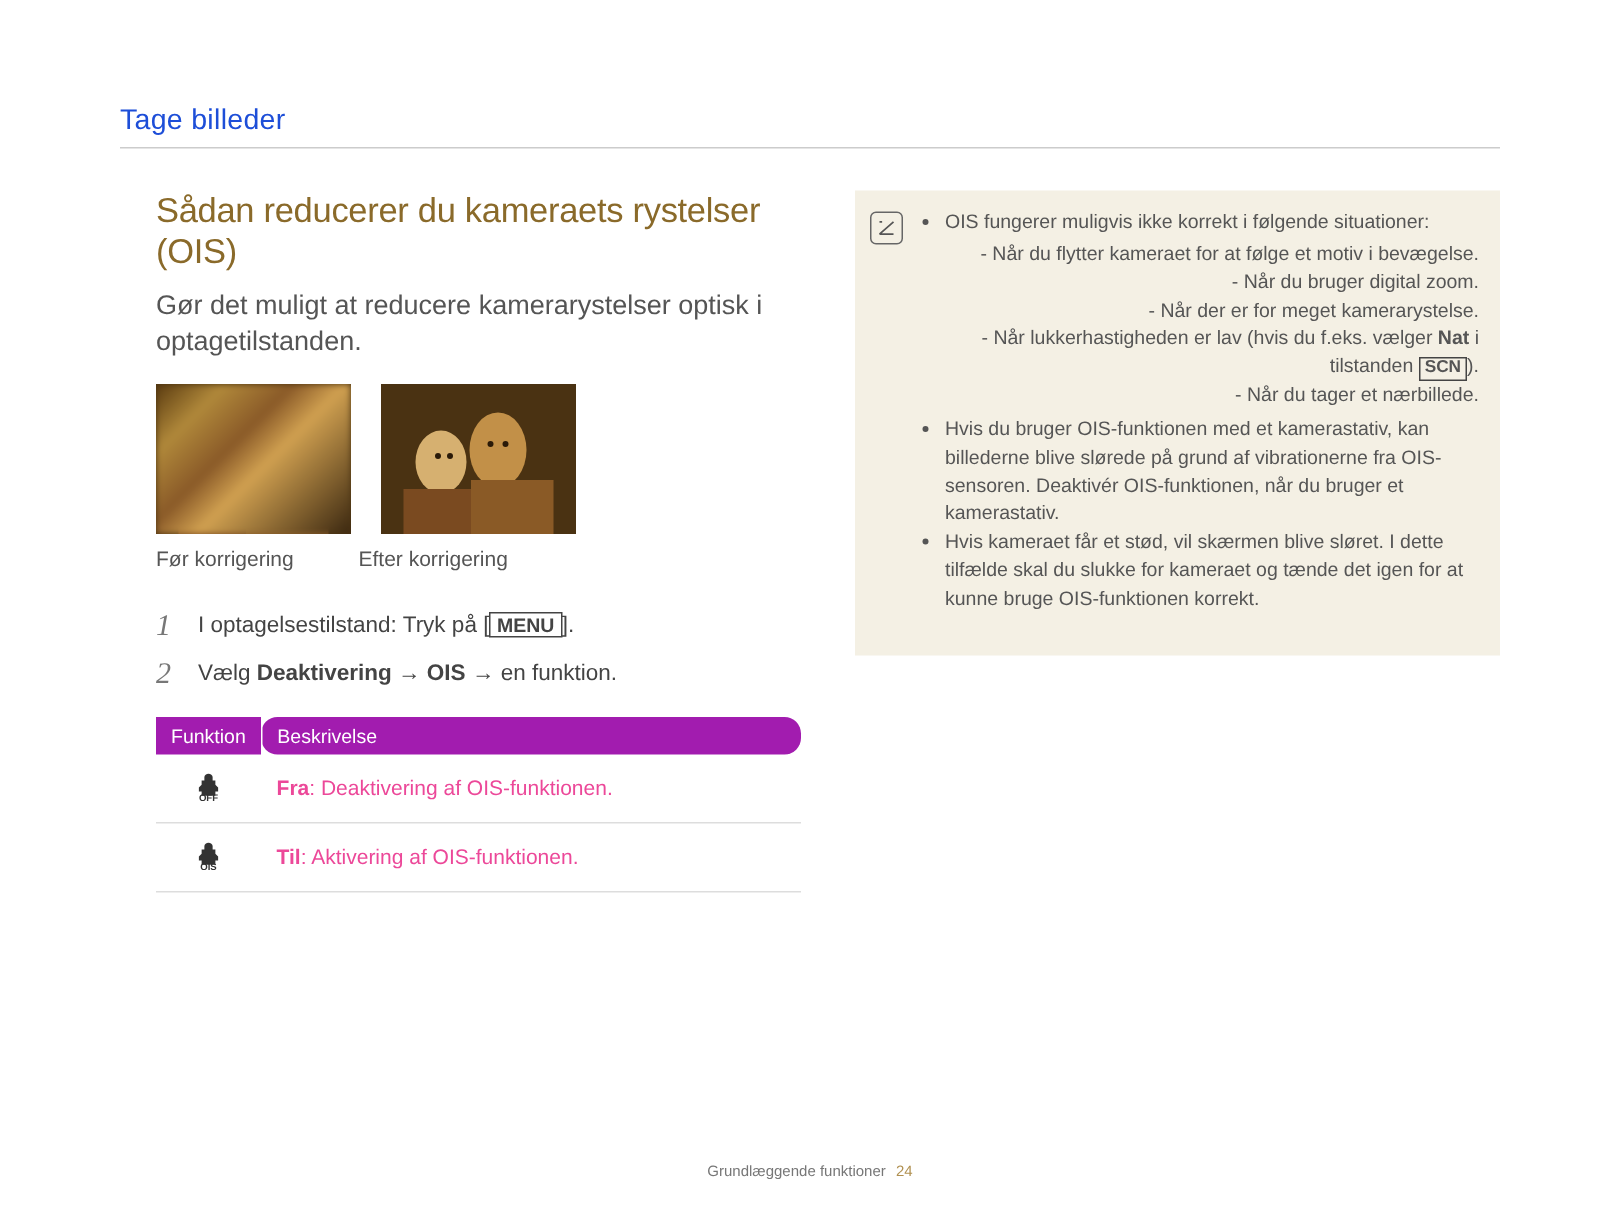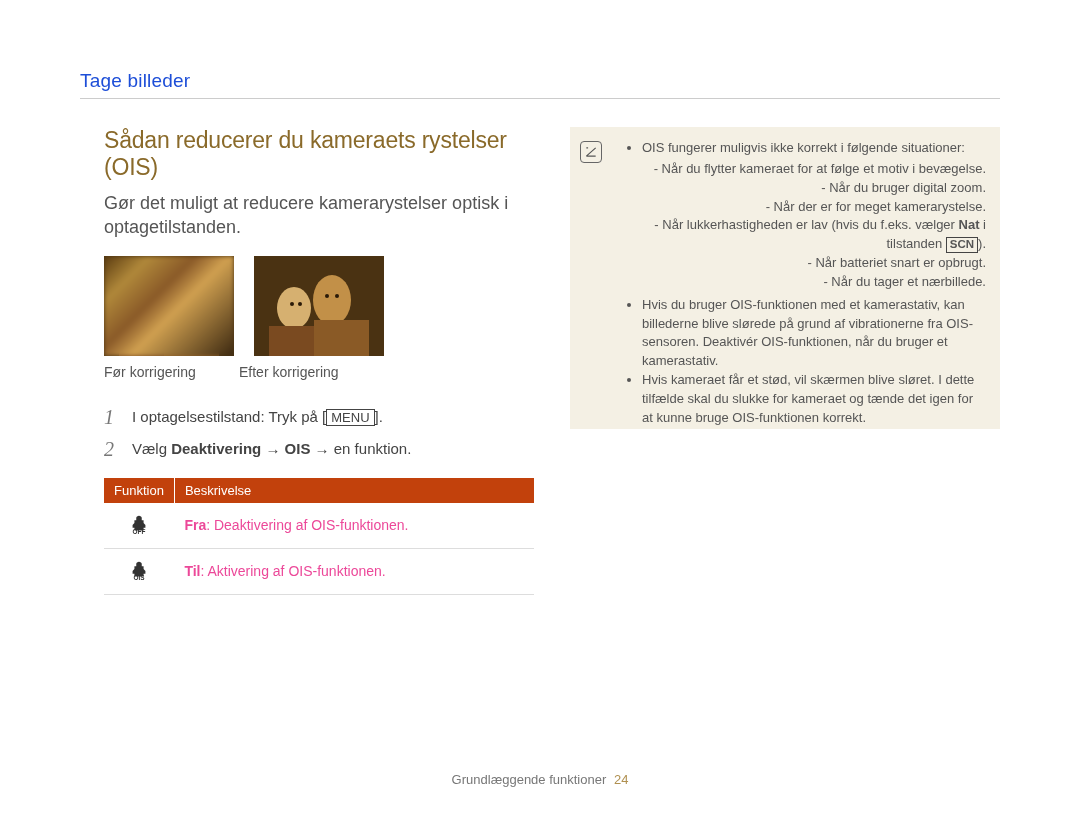--- a/index.html
+++ b/index.html
@@ -81,60 +81,60 @@
     color: #777;
     width: 16px;
     flex-shrink: 0;
     line-height: 1.1;
   }
   .step .txt { color: #444; font-size: 15px; }
   .menu-box {
     display:inline-block;
     border:1px solid #444;
     padding: 0 4px;
-    font-weight: normal;
+    font-weight: bold;
     font-size: 13px;
     line-height: 1.2;
     vertical-align: baseline;
   }
   .bold { font-weight: bold; }
   table.fn {
     width: 100%;
     border-collapse: collapse;
     font-size: 14px;
   }
   table.fn th {
-    background: #c2410c;
+    background: #a21caf;
     color: #fff;
     font-weight: 400;
     text-align: left;
     padding: 5px 10px;
     border-right: 1px solid #fff;
     font-size: 13px;
   }
-  table.fn th:last-child { border-right: none; }
+  table.fn th:last-child { border-right: none; border-radius: 11px; }
   table.fn td {
     padding: 10px 10px;
     border-bottom: 1px solid #ddd;
     color: #ec4899;
     vertical-align: middle;
   }
   table.fn td.iconcell { width: 46px; text-align: center; }
   .ois-icon {
     display:inline-block;
     width: 22px; height: 22px;
   }
   .note-box {
     display: flex;
     background: #f4f0e4;
-    padding: 12px 14px 1px 10px;
+    padding: 12px 14px 28px 10px;
     font-size: 13px;
     color: #555;
     line-height: 1.45;
-    gap: 22px;
+    gap: 10px;
   }
   .note-badge {
     width: 22px; height: 22px;
     border: 1.5px solid #666;
     border-radius: 4px;
     display:flex; align-items:center; justify-content:center;
     flex-shrink:0;
     margin-top: 2px;
   }
   .note-badge svg { width:14px; height:14px; }
@@ -147,21 +147,21 @@
     padding: 0 3px;
     font-weight: bold;
     font-size: 11.5px;
     line-height: 1.2;
   }
   .footer {
     position: absolute;
     bottom: 28px;
     left: 0; right: 0;
     text-align: center;
-    font-size: 13px;
+    font-size: 10px;
     color: #777;
   }
   .footer .pg { color: #b09050; margin-left: 4px; }
 </style>
 </head>
 <body>
 
 <div class="section-title">Tage billeder</div>
 
 <div class="cols">
@@ -254,21 +254,20 @@
       <ul>
         <li>
           <span>OIS fungerer muligvis ikke korrekt i følgende situationer:</span>
           <ul>
             <li>Når du flytter kameraet for at følge et motiv i bevægelse.</li>
             <li>Når du bruger digital zoom.</li>
             <li>Når der er for meget kamerarystelse.</li>
             <li>
               <span>Når lukkerhastigheden er lav (hvis du f.eks. vælger </span><span class="bold">Nat</span><span> i tilstanden </span><span class="scn-box">SCN</span><span>).</span>
             </li>
-            <li>Når batteriet snart er opbrugt.</li>
             <li>Når du tager et nærbillede.</li>
           </ul>
         </li>
         <li>Hvis du bruger OIS-funktionen med et kamerastativ, kan billederne blive slørede på grund af vibrationerne fra OIS-sensoren. Deaktivér OIS-funktionen, når du bruger et kamerastativ.</li>
         <li>Hvis kameraet får et stød, vil skærmen blive sløret. I dette tilfælde skal du slukke for kameraet og tænde det igen for at kunne bruge OIS-funktionen korrekt.</li>
       </ul>
     </div>
   </div>
 </div>
 

